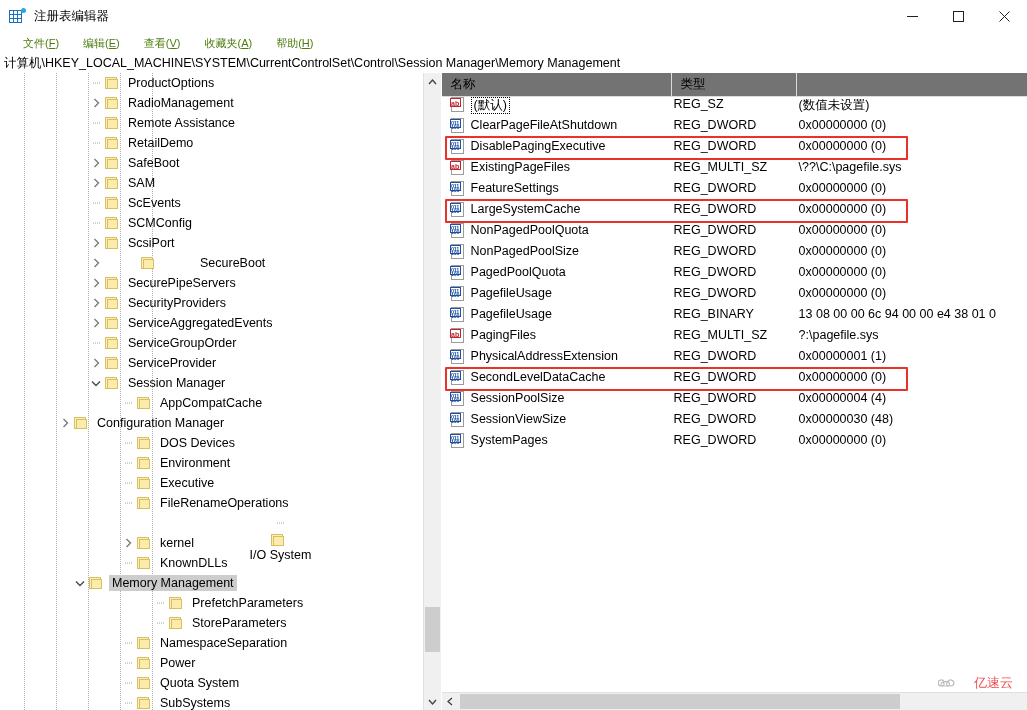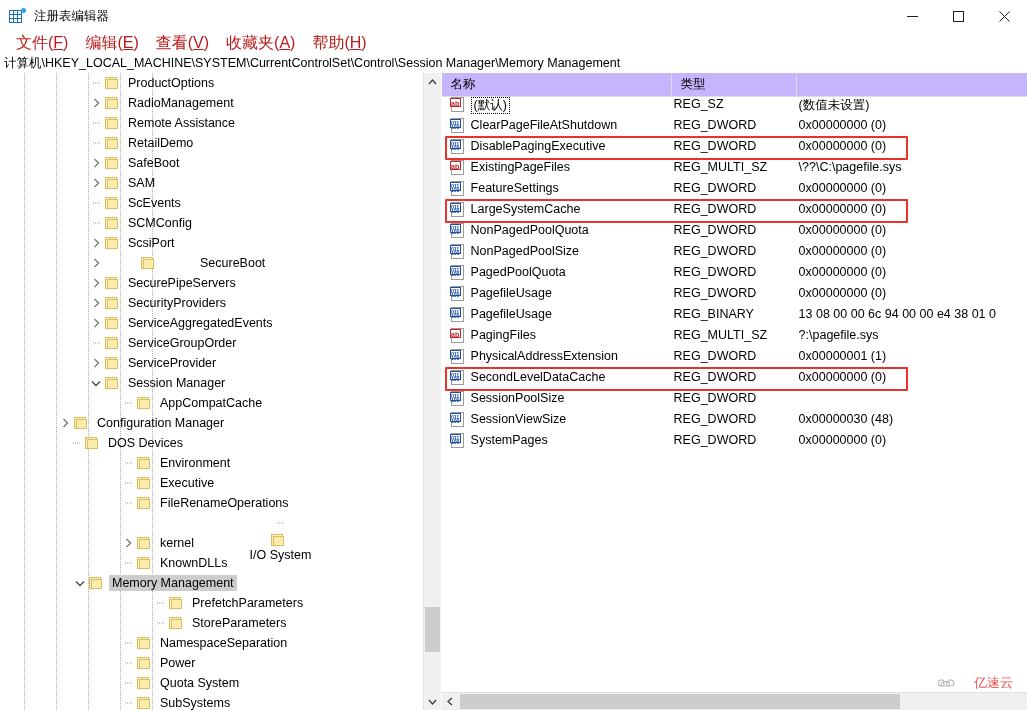--- a/index.html
+++ b/index.html
@@ -74,24 +74,25 @@
 
   
   #menubar {
     height: 22px;
     display: flex;
     align-items: center;
     padding-left: 8px;
     background: #ffffff;
   }
   .menu-item {
-    font-size: 16px;
-    color: #b91c1c;
+    font-size: 11px;
+    color: #4d7c0f;
     padding: 2px 9px 2px 8px;
     white-space: nowrap;
+    margin-left: 7px;
   }
   .menu-item u { text-decoration: underline; }
 
   
   #addressbar {
     height: 19px;
     display: flex;
     align-items: center;
     padding-left: 4px;
     font-size: 12.5px;
@@ -237,21 +238,21 @@
     width: 586px;
     height: 637px;
     position: relative;
     background: #ffffff;
     overflow: hidden;
   }
   #list-header {
     height: 23px;
     display: flex;
     border-bottom: 1px solid #dcdcdc;
-    background: #c4b5fd;
+    background: #737373;
   }
   .col-head {
     font-size: 12.5px;
     color: #000000;
     display: flex;
     align-items: center;
     padding-left: 9px;
     box-sizing: border-box;
     border-right: 1px solid #dcdcdc;
     height: 23px;
@@ -633,21 +634,21 @@
             <svg width="7" height="10" viewBox="0 0 7 10">
               <polyline points="1.5,1 5.5,5 1.5,9" fill="none" stroke="#767676" stroke-width="1.3"></polyline>
             </svg>
           </span>
           <span class="folder">
             <span class="back"></span>
             <span class="front"></span>
           </span>
           <span class="label">Configuration Manager</span>
         </div>
-        <div class="tree-row" style="padding-left: 68px;">
+        <div class="tree-row" style="padding-left: 120px;">
           <span class="chev">
             <svg width="9" height="2" viewBox="0 0 9 2">
               <line x1="1" y1="1" x2="8" y2="1" stroke="#a0a0a0" stroke-width="1" stroke-dasharray="1 1"></line>
             </svg>
           </span>
           <span class="folder">
             <span class="back"></span>
             <span class="front"></span>
           </span>
           <span class="label">DOS Devices</span>
@@ -992,20 +993,21 @@
         <div class="list-row">
           <span class="val-icon bin">
             <span class="page"></span>
             <span class="tag">
               <span>011</span>
               <span>100</span>
             </span>
           </span>
           <span class="cell-name-wrap"><span class="cell-name">SessionPoolSize</span></span>
           <span class="cell-type">REG_DWORD</span>
+          <span class="cell-data">0x00000004 (4)</span>
         </div>
         <div class="list-row">
           <span class="val-icon bin">
             <span class="page"></span>
             <span class="tag">
               <span>011</span>
               <span>100</span>
             </span>
           </span>
           <span class="cell-name-wrap"><span class="cell-name">SessionViewSize</span></span>

